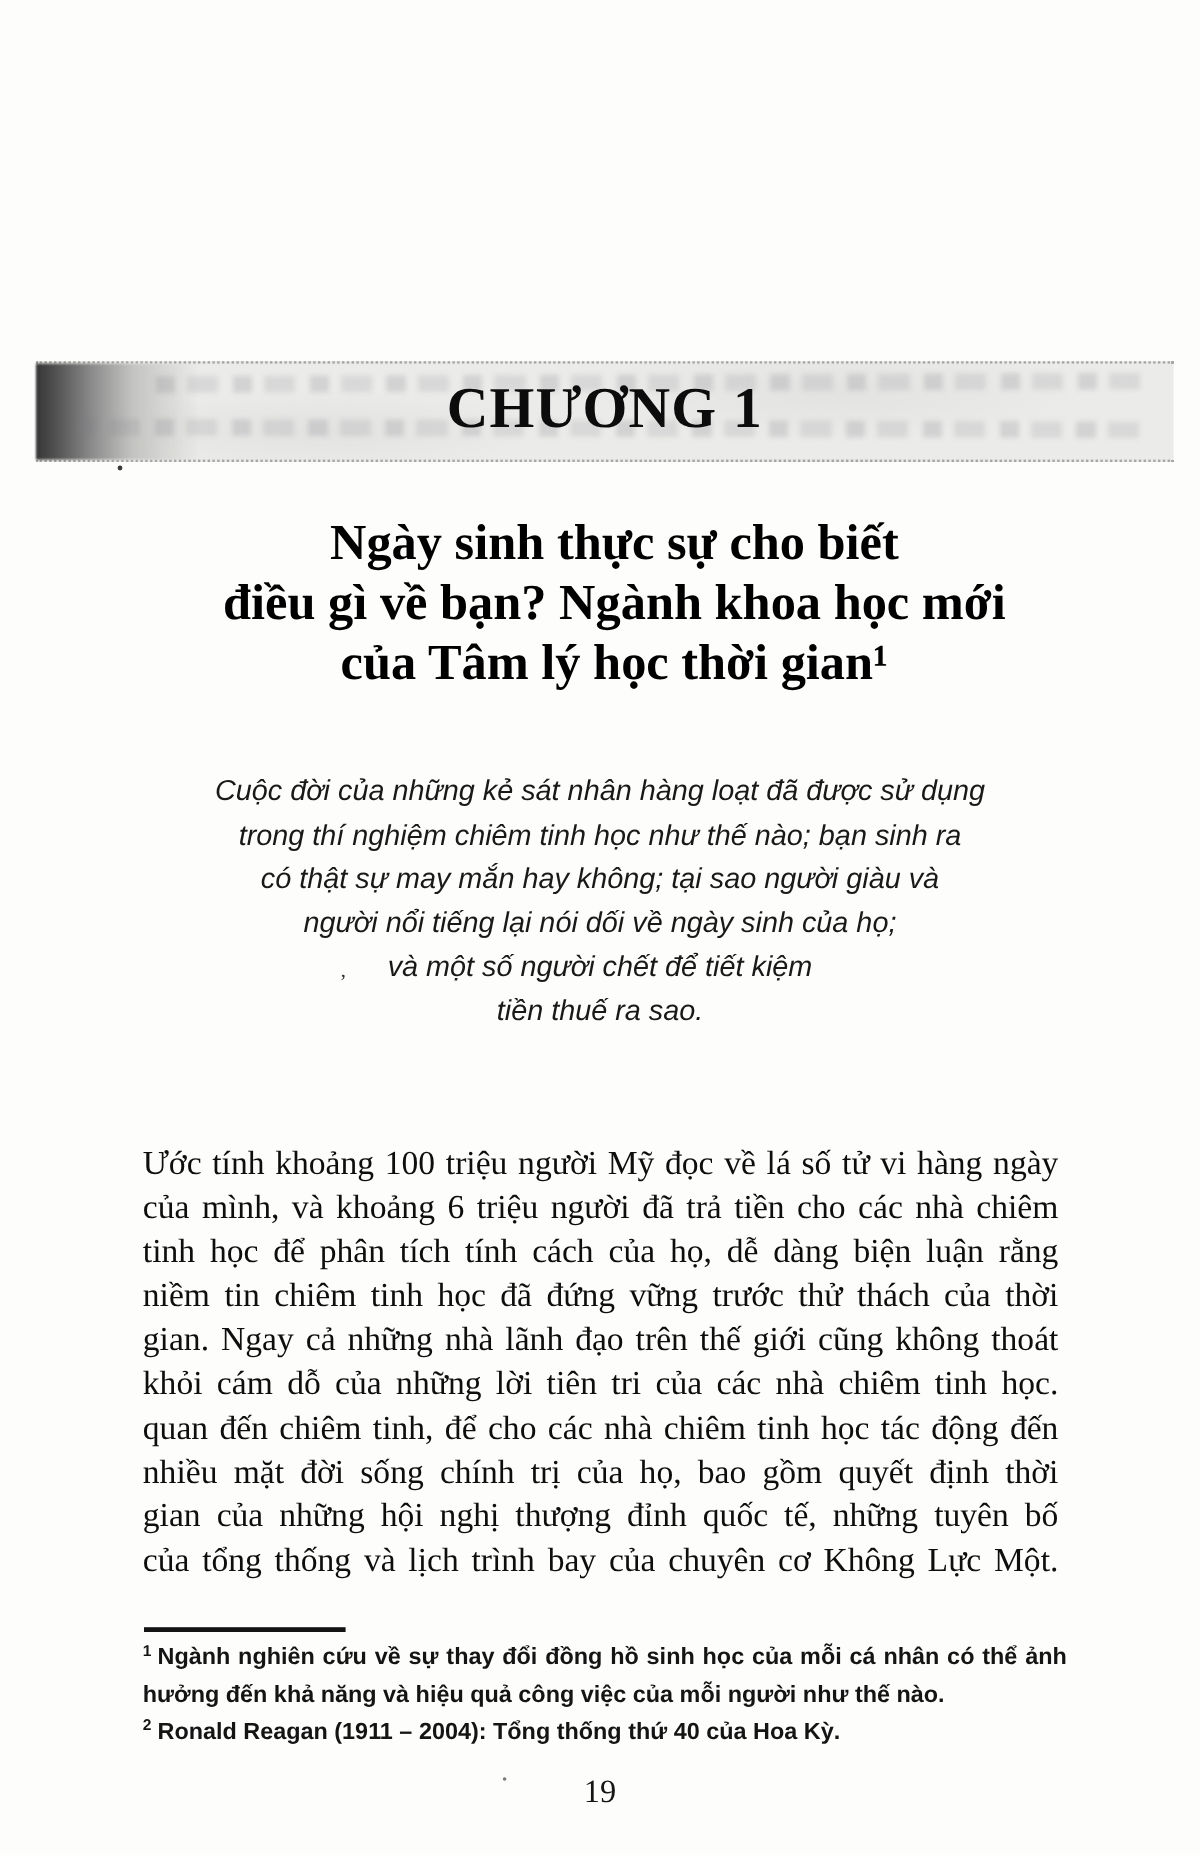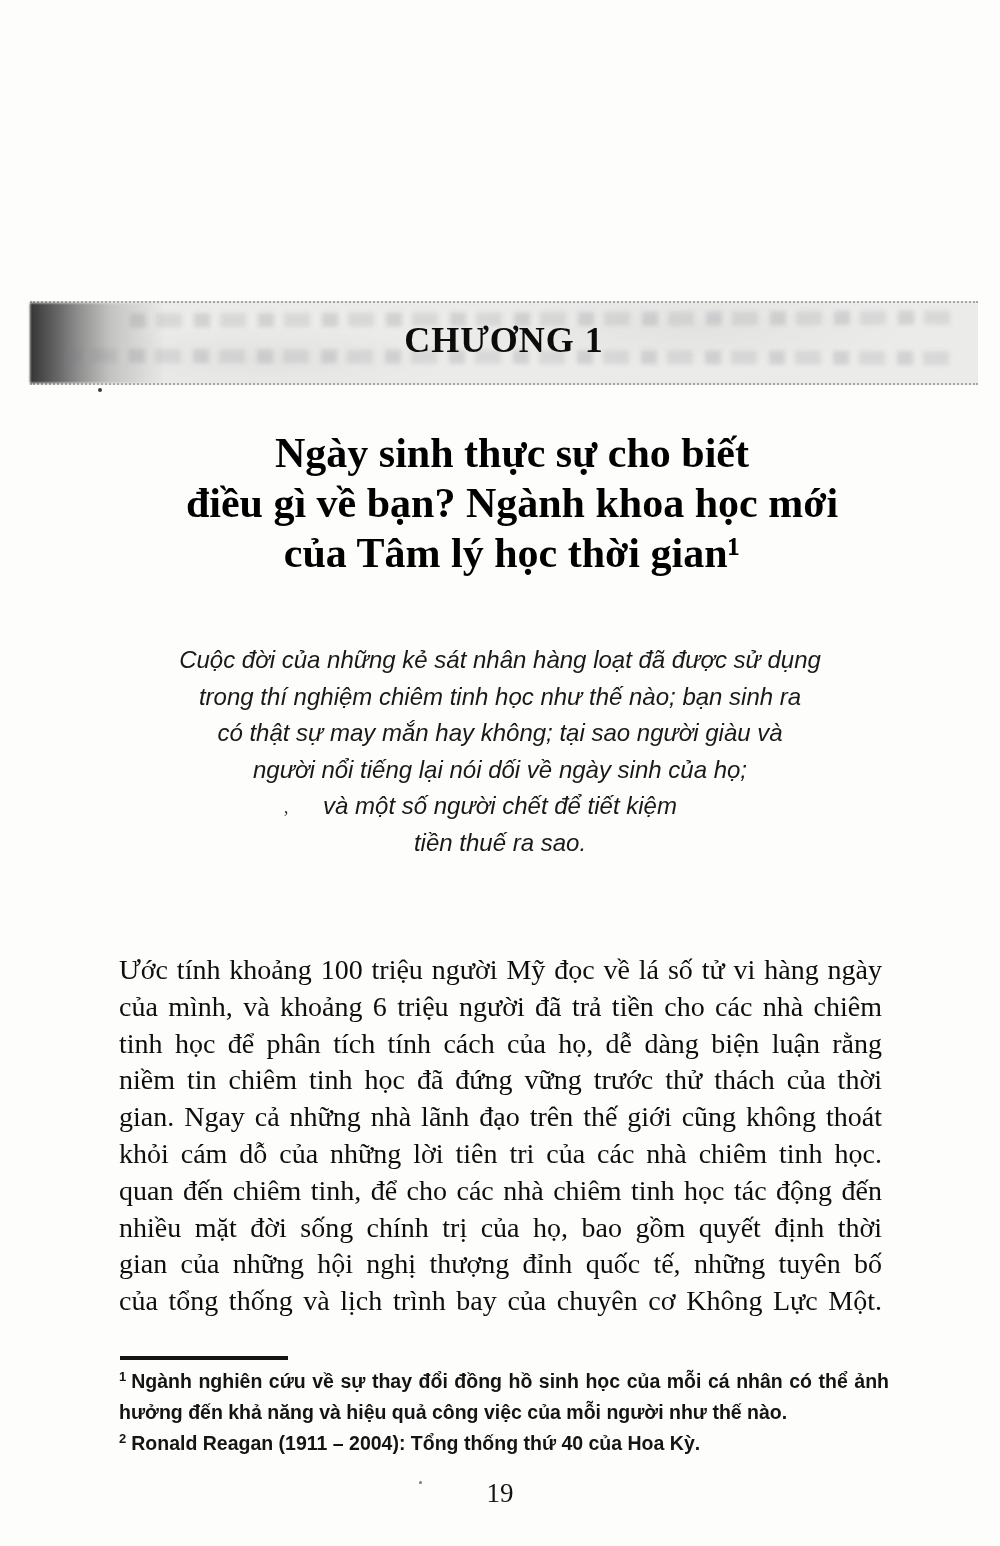--- a/index.html
+++ b/index.html
@@ -34,21 +34,21 @@
     position: absolute; height: 14px;
     background: repeating-linear-gradient(90deg,
       rgba(125,125,135,.30) 0 16px, rgba(125,125,135,0) 16px 26px,
       rgba(125,125,135,.22) 26px 52px, rgba(125,125,135,0) 52px 64px);
     filter: blur(2px); opacity: .75;
   }
   .ghost-1 { left: 100px; right: 25px; top: 9px; transform: rotate(-0.2deg); }
   .ghost-2 { left: 35px;  right: 18px; top: 47px; transform: rotate(0.15deg); }
   .chapter-label {
     position: relative; z-index: 2;
-    font-weight: bold; font-size: 36px; letter-spacing: 1px;
+    font-weight: bold; font-size: 48px; letter-spacing: 1px;
     color: #0c0c0c; margin-top: -6px;
   }
 
   
   .book-title {
     position: absolute; left: 12px; width: 100%; top: 428px;
     text-align: center; font-weight: bold; font-size: 42px; line-height: 50px;
     color: #000000; letter-spacing: 0;
   }
 

